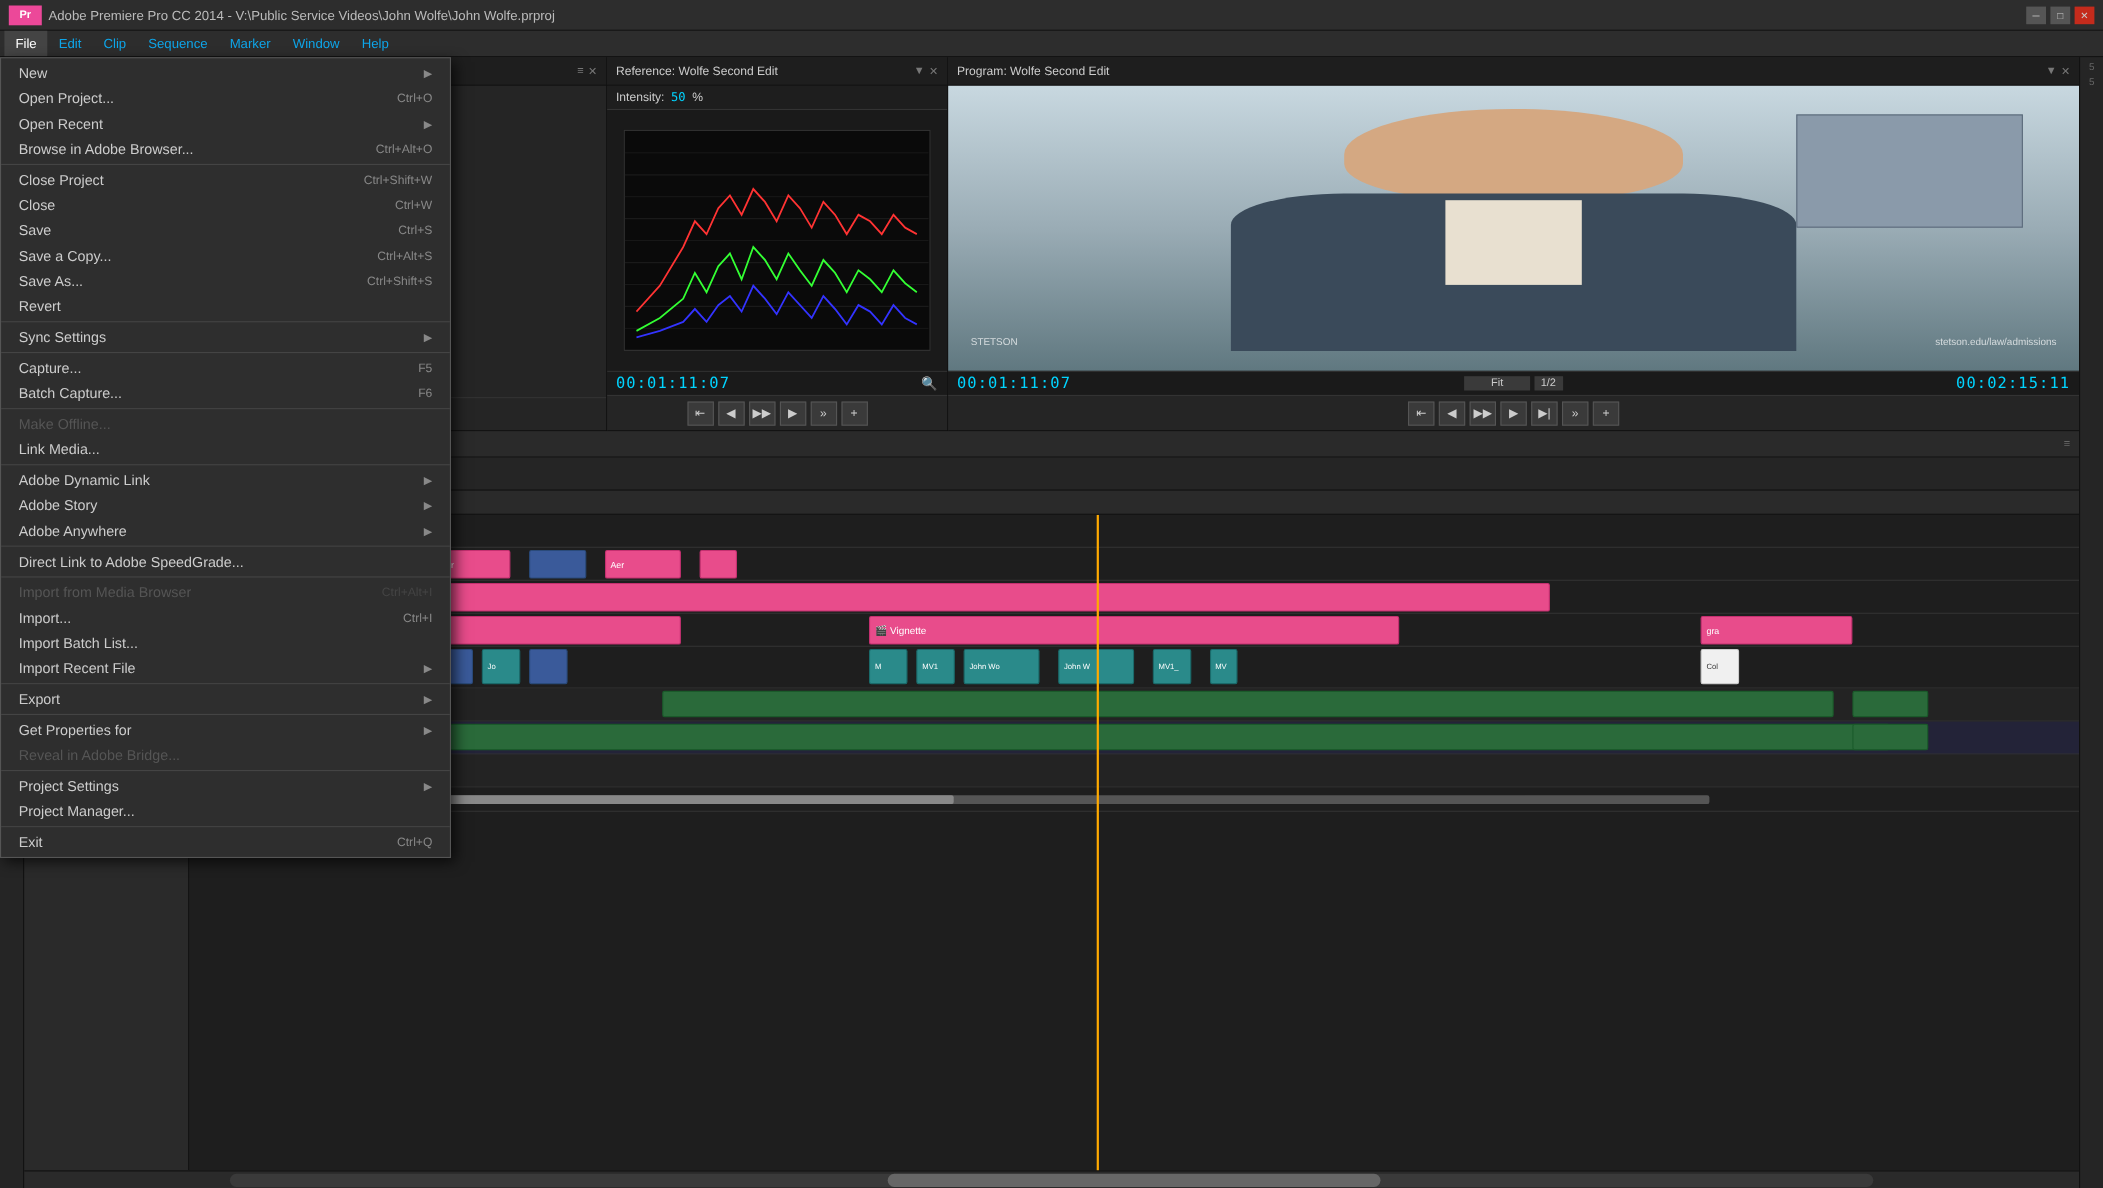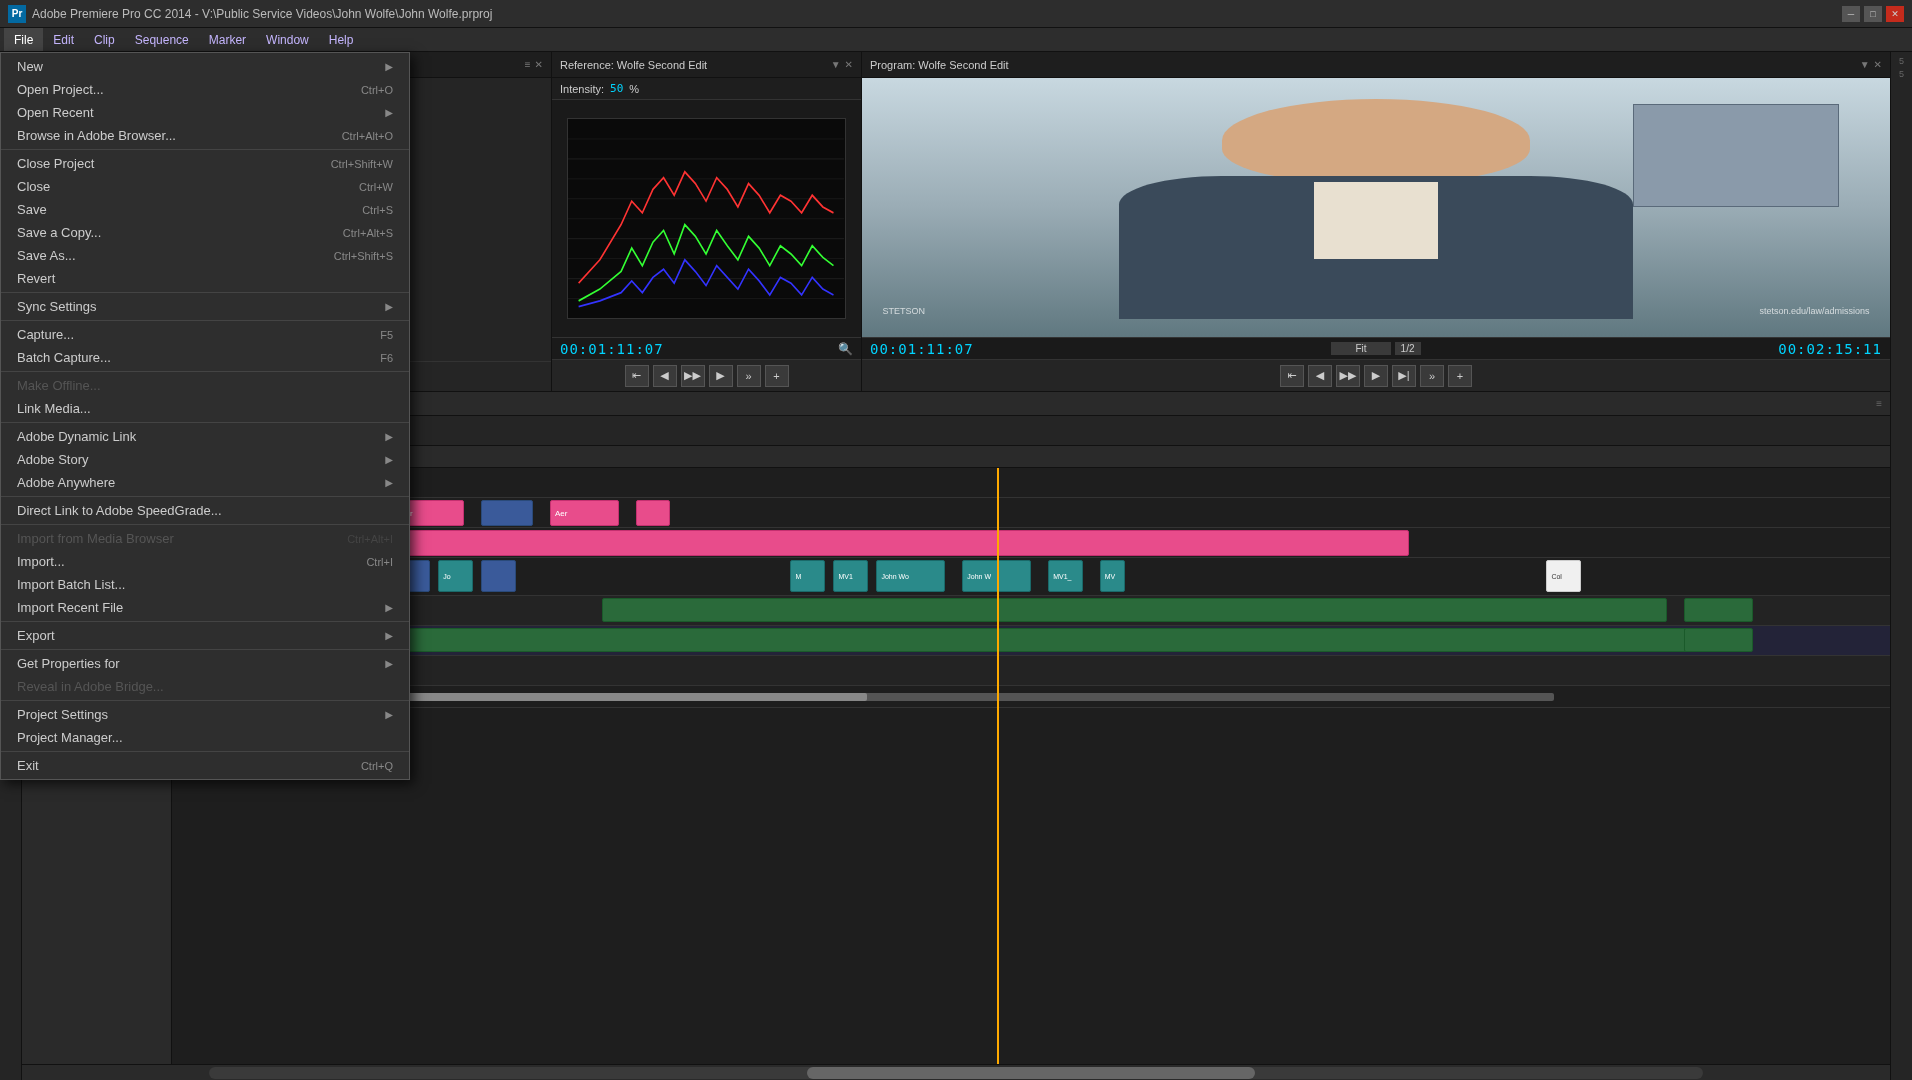--- a/index.html
+++ b/index.html
@@ -17,23 +17,23 @@
     
     #title-bar {
       height: 28px;
       background: #2d2d2d;
       display: flex;
       align-items: center;
       padding: 0 8px;
       border-bottom: 1px solid #111;
     }
     #title-bar .app-icon {
-      width: 18px;
+      width: 30px;
       height: 18px;
-      background: #0369a1;
+      background: #ec4899;
       margin-right: 6px;
       display: flex;
       align-items: center;
       justify-content: center;
       font-size: 10px;
       color: white;
       font-weight: bold;
     }
     #title-bar .title-text {
       font-size: 12px;
@@ -62,21 +62,21 @@
       height: 24px;
       background: #2d2d2d;
       display: flex;
       align-items: flex-start;
       padding: 0 4px;
       border-bottom: 1px solid #111;
     }
     .menu-item {
       padding: 2px 10px;
       font-size: 12px;
-      color: #c4b5fd;
+      color: #0ea5e9;
       cursor: pointer;
       height: 100%;
       display: flex;
       align-items: center;
     }
     .menu-item.active {
       background: #444;
       color: white;
     }
 
@@ -889,20 +889,30 @@
               <div class="clip pink" style="left:27%; width:2%; top:2px; height:26px;"></div>
             </div>
 
             <div class="track-row" style="position:relative;">
               <div class="clip teal" style="left:5%; width:4%; top:2px; height:26px; font-size:8px;">🎬 Inv</div>
               <div class="clip pink" style="left:10%; width:62%; top:2px; height:26px; font-size:9px;">
                 <span>🎬 stetson bug</span>
               </div>
             </div>
 
+            <div class="track-row" style="position:relative;">
+              <div class="clip teal" style="left:2%; width:5%; top:2px; height:26px; font-size:8px;">Vi</div>
+              <div class="clip pink" style="left:8%; width:18%; top:2px; height:26px; font-size:9px;">
+                <span>🎬 Vignette</span>
+              </div>
+              <div class="clip pink" style="left:36%; width:28%; top:2px; height:26px; font-size:9px;">
+                <span>🎬 Vignette</span>
+              </div>
+              <div class="clip pink" style="left:80%; width:8%; top:2px; height:26px; font-size:8px;">gra</div>
+            </div>
 
             <div class="track-row tall" style="position:relative;">
 
               <div class="clip blue" style="left:1%; width:2.5%; top:2px; height:32px; font-size:7px;">MV</div>
               <div class="clip blue" style="left:4%; width:2%; top:2px; height:32px; font-size:7px;">003</div>
               <div class="clip teal" style="left:6.5%; width:4%; top:2px; height:32px; font-size:7px;">John W</div>
               <div class="clip teal" style="left:11%; width:2%; top:2px; height:32px; font-size:7px;">Joh</div>
               <div class="clip blue" style="left:13.5%; width:1.5%; top:2px; height:32px;"></div>
               <div class="clip teal" style="left:15.5%; width:2%; top:2px; height:32px; font-size:7px;">Jo</div>
               <div class="clip blue" style="left:18%; width:2%; top:2px; height:32px;"></div>

